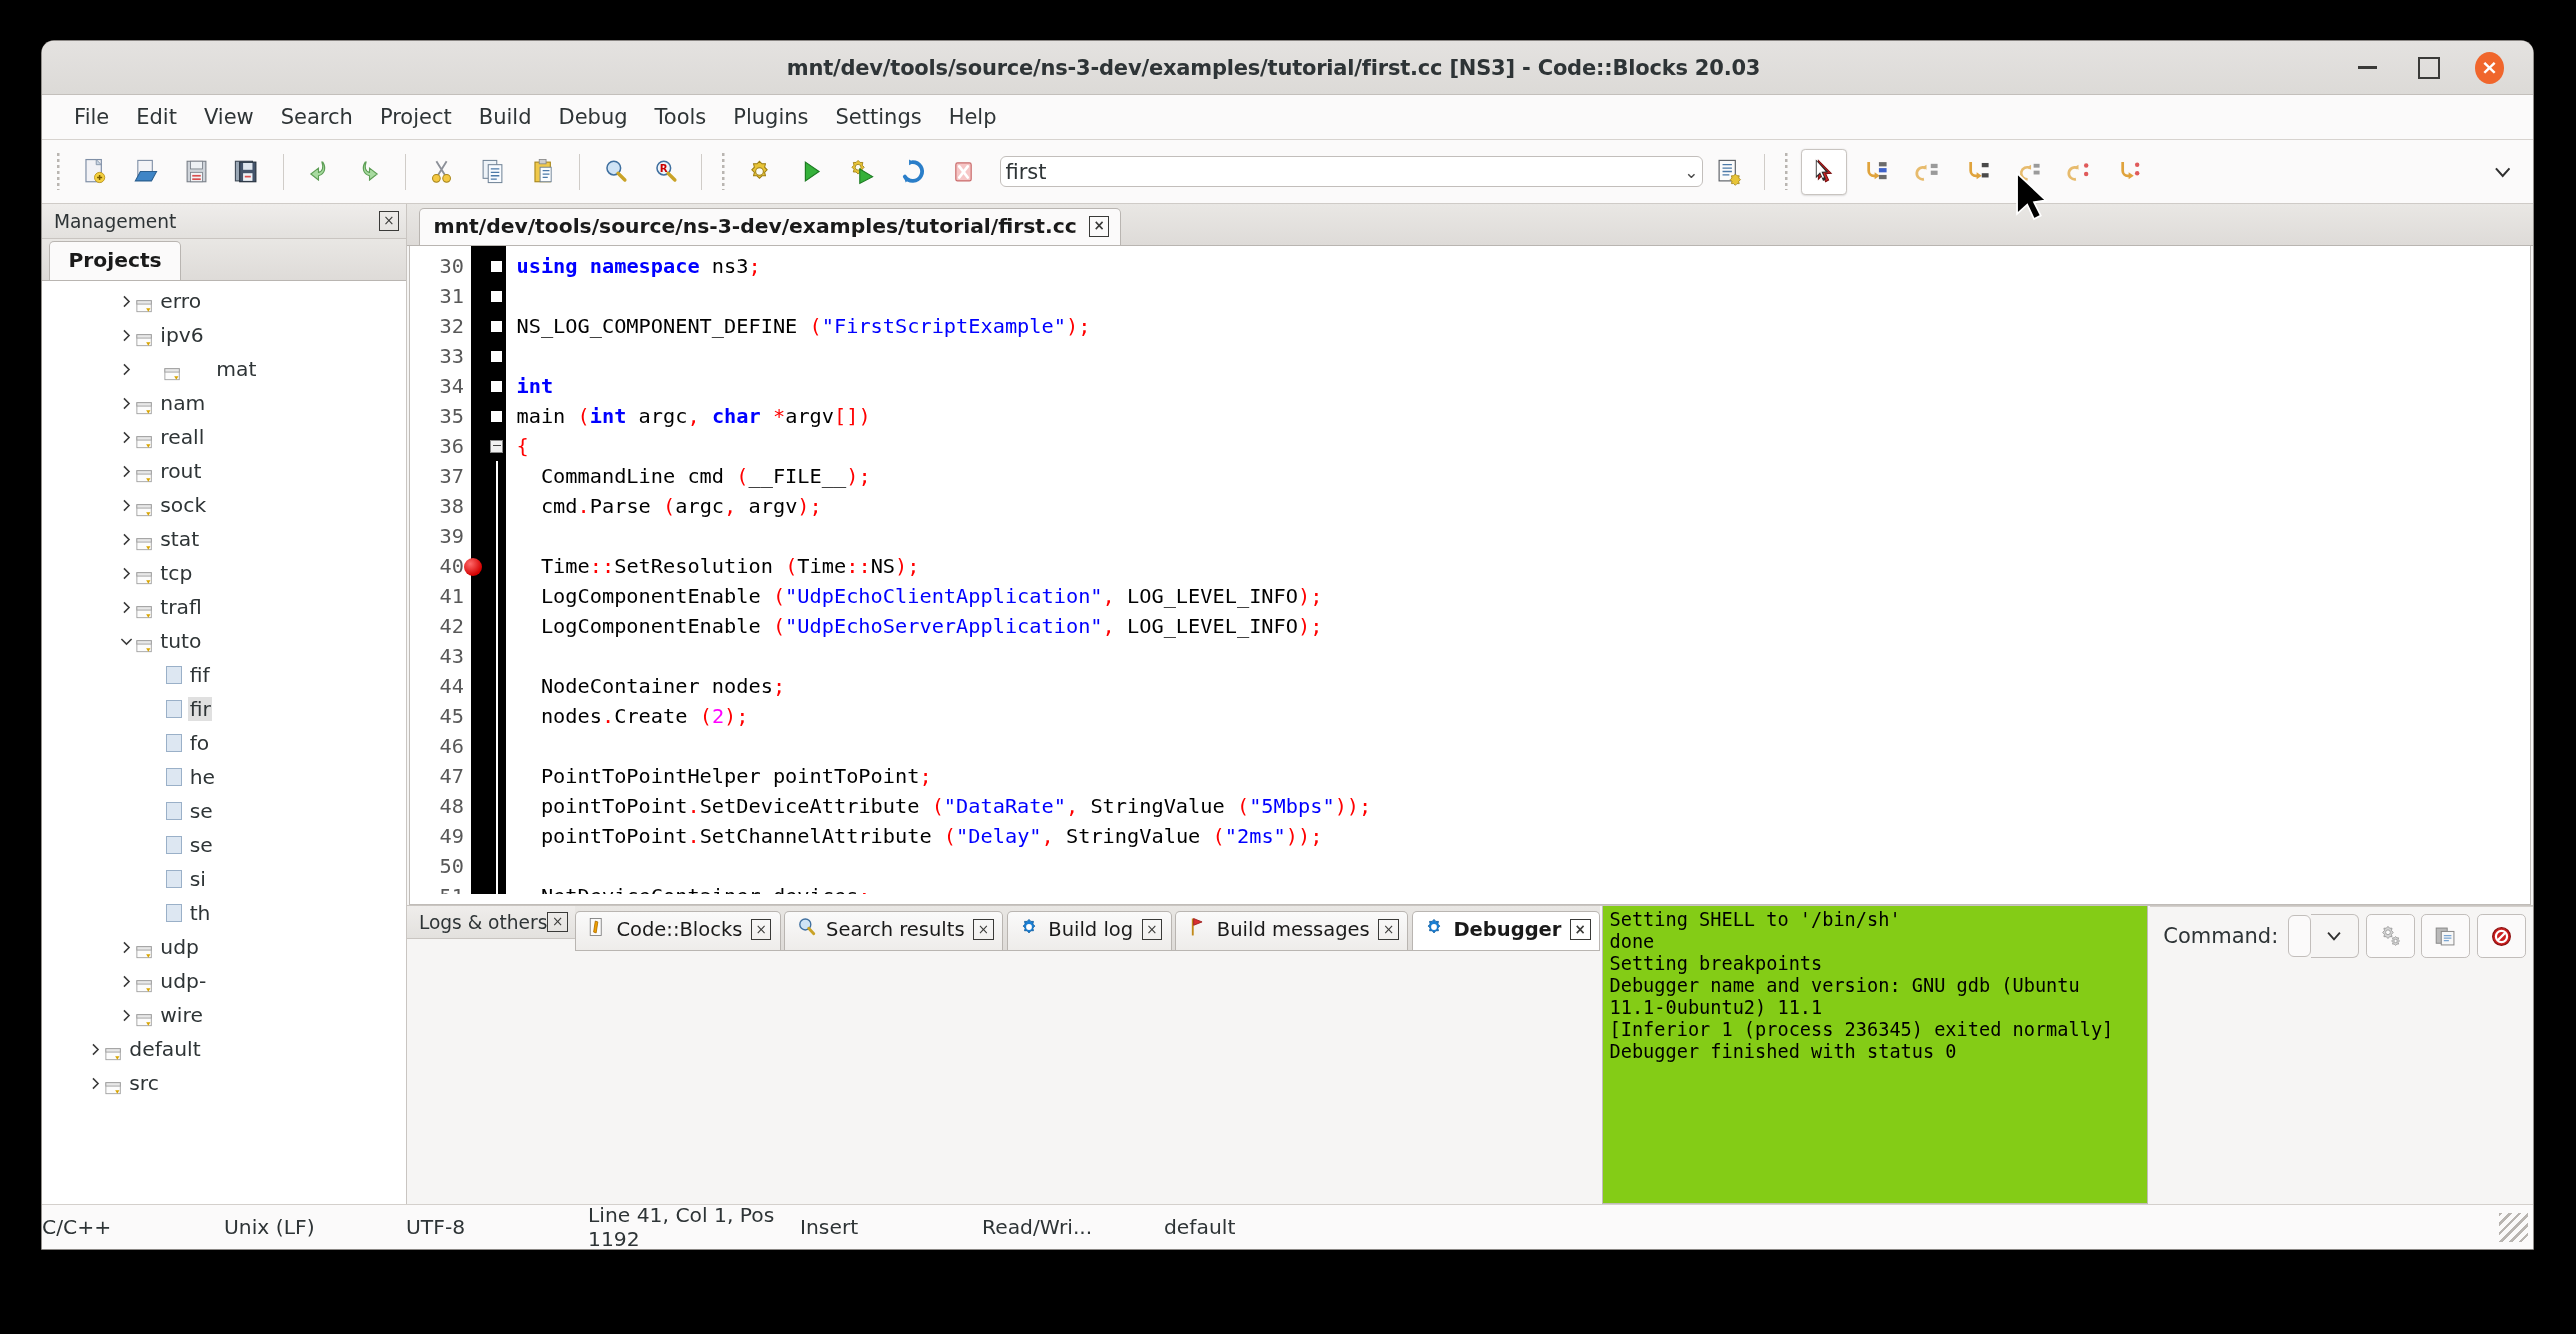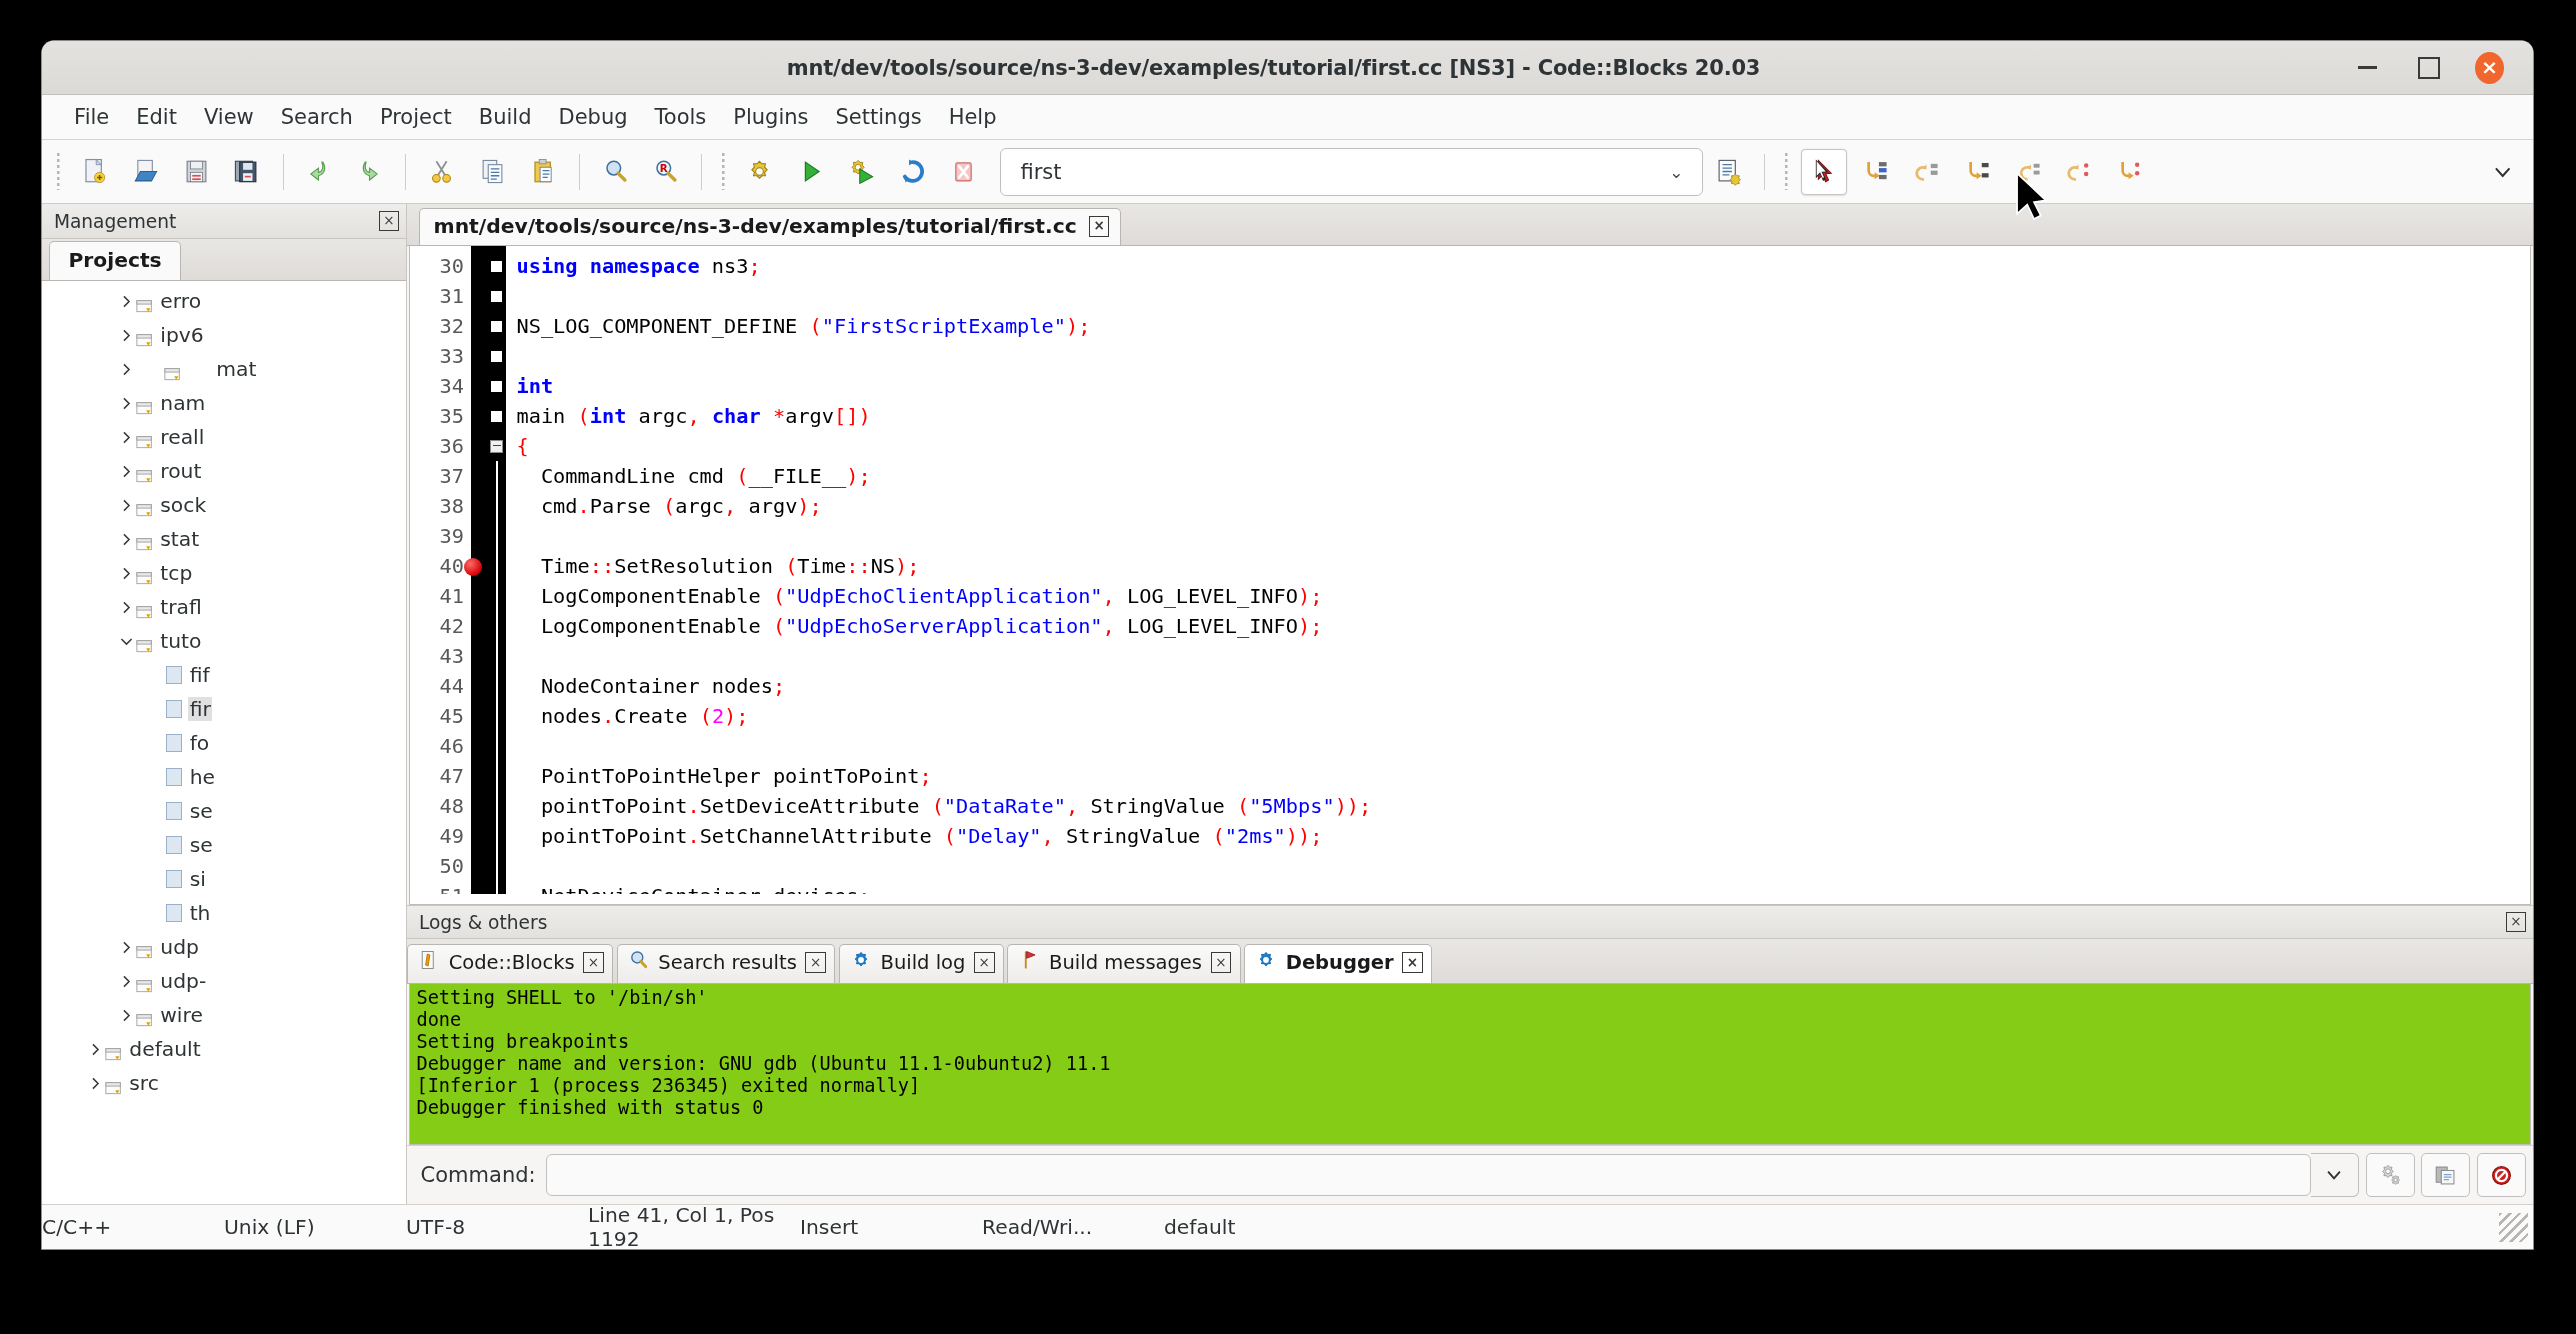--- a/index.html
+++ b/index.html
@@ -76,25 +76,25 @@
   .tb-sep { width: 0.8px; height: 36px; background: #d0ccc8; margin: 0 10.2px; }
   .tb-btn {
     width: 44px; height: 44px; margin: 0 3.4px;
     display: flex; align-items: center; justify-content: center;
     border-radius: 4.2px; cursor: pointer;
     position: relative;
   }
   .tb-btn.active-btn { background: #ffffff; border: 0.8px solid #c8c4c0; box-shadow: 0 0.8px 1.7px rgba(0,0,0,.12); }
   .tb-btn svg { display: block; }
   .searchbox {
-    width: 703px; height: 48px;
+    width: 703px; height: 31px;
     background: #ffffff; border: 0.8px solid #c2bebb;
     border-radius: 6px; margin-left: 12px;
     display: flex; align-items: center;
-    padding: 0 19px; box-sizing: border-box;
+    padding: 0 4px; box-sizing: border-box;
     font-size: 21px; color: #2e3436;
     font-family: "DejaVu Sans", sans-serif;
   }
   .searchbox .sval { flex: 1; }
   .chev { color: #4a4a4a; font-size: 17px; }
   .tb-spacer { flex: 1; }
 
   
   .bodyarea { flex: 1; display: flex; min-height: 0; background: #f6f5f4; }
   .leftpanel {
@@ -202,21 +202,21 @@
   .pun { color: #ff0000; }
   .num { color: #ff00ff; }
   .clipmask {
     position: absolute; left: 0; right: 0; bottom: 0; height: 10.2px;
     background: #ffffff;
   }
 
   
   .logspanel {
     height: 298px; min-height: 298px;
-    display: flex; flex-direction: column;
+    display: flex; 
     background: #f6f5f4;
     border-top: 0.8px solid #c9c5c1;
   }
   .logheader {
     height: 32px; min-height: 32px;
     background: linear-gradient(#efedeb, #e3e1de);
     border-bottom: 0.8px solid #c9c5c1;
     display: flex; align-items: center; padding: 0 6.8px;
     font-size: 18.6px; color: #2e3436;
   }

